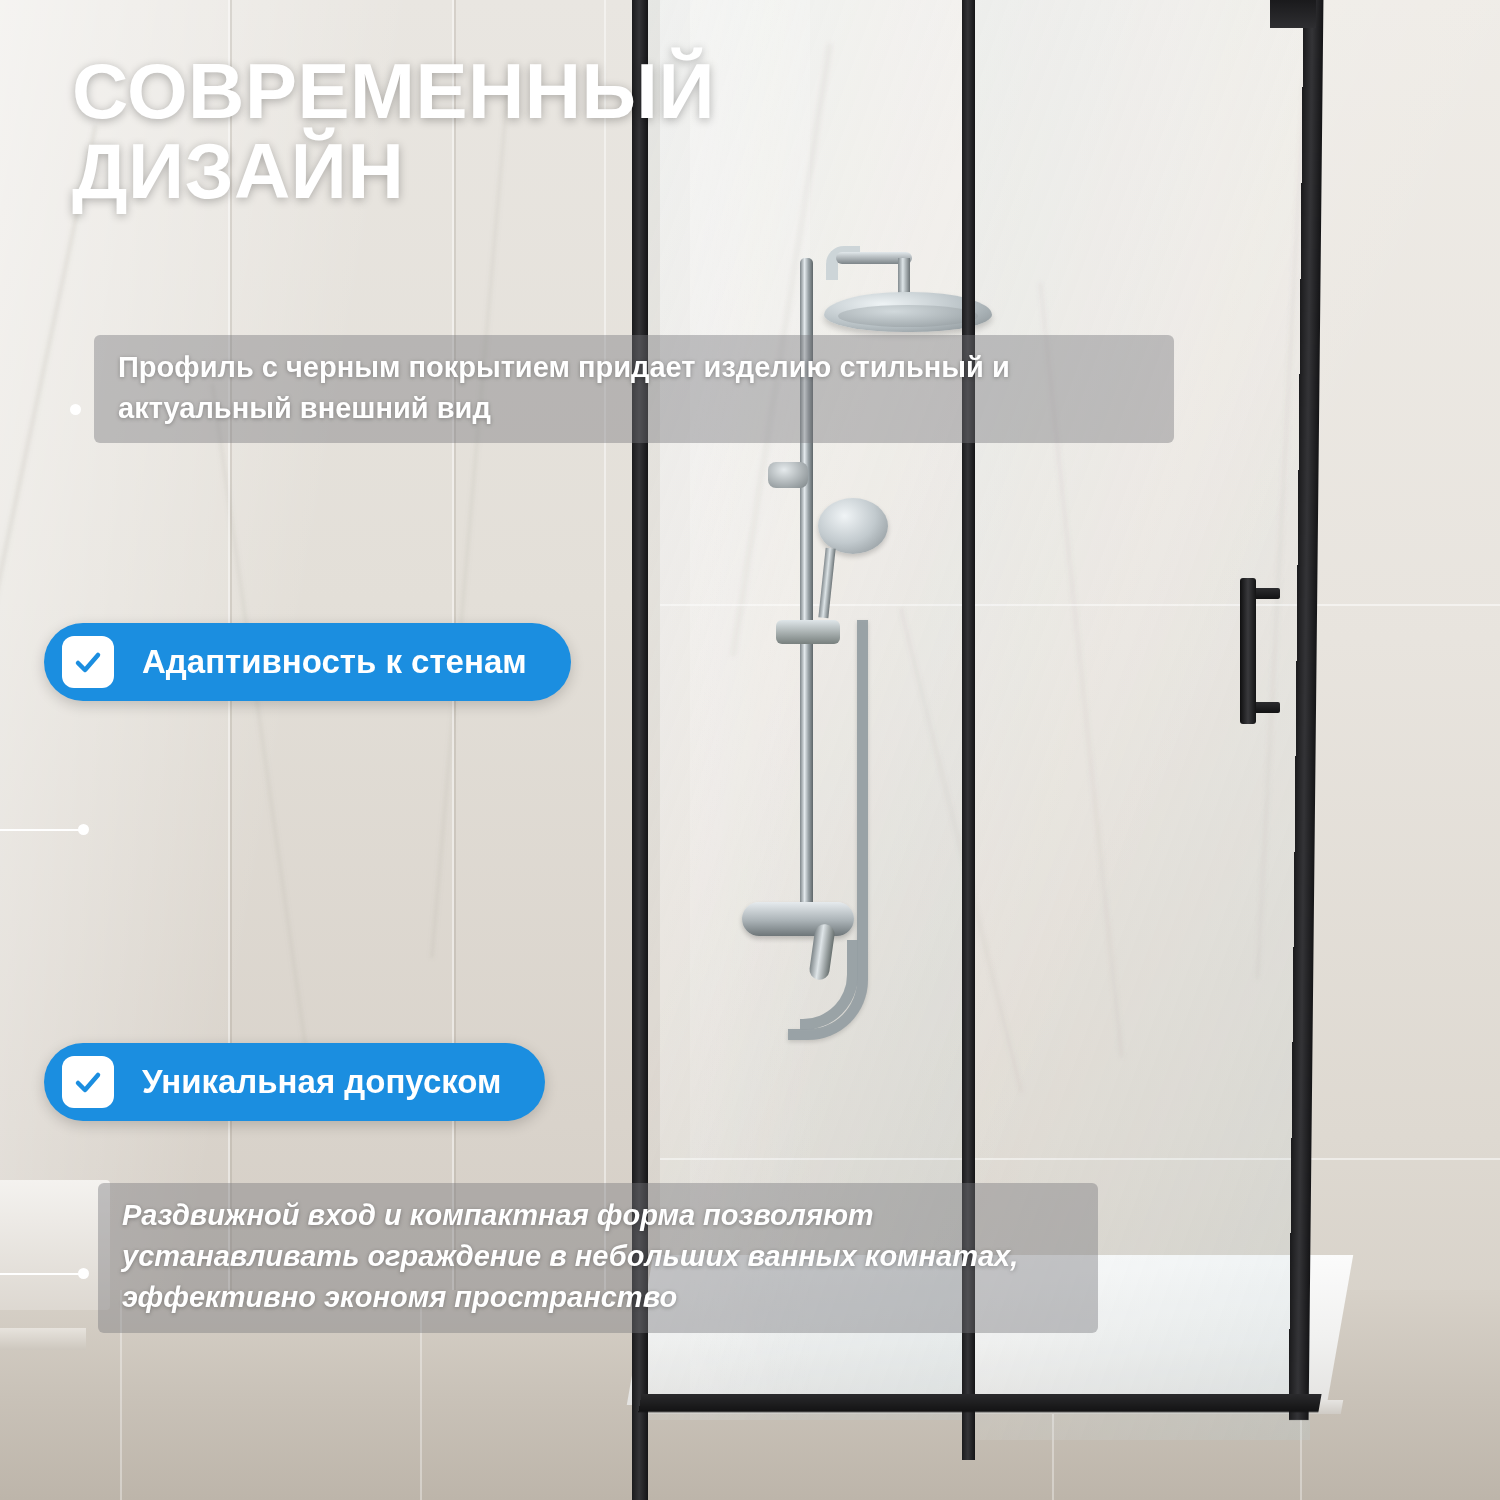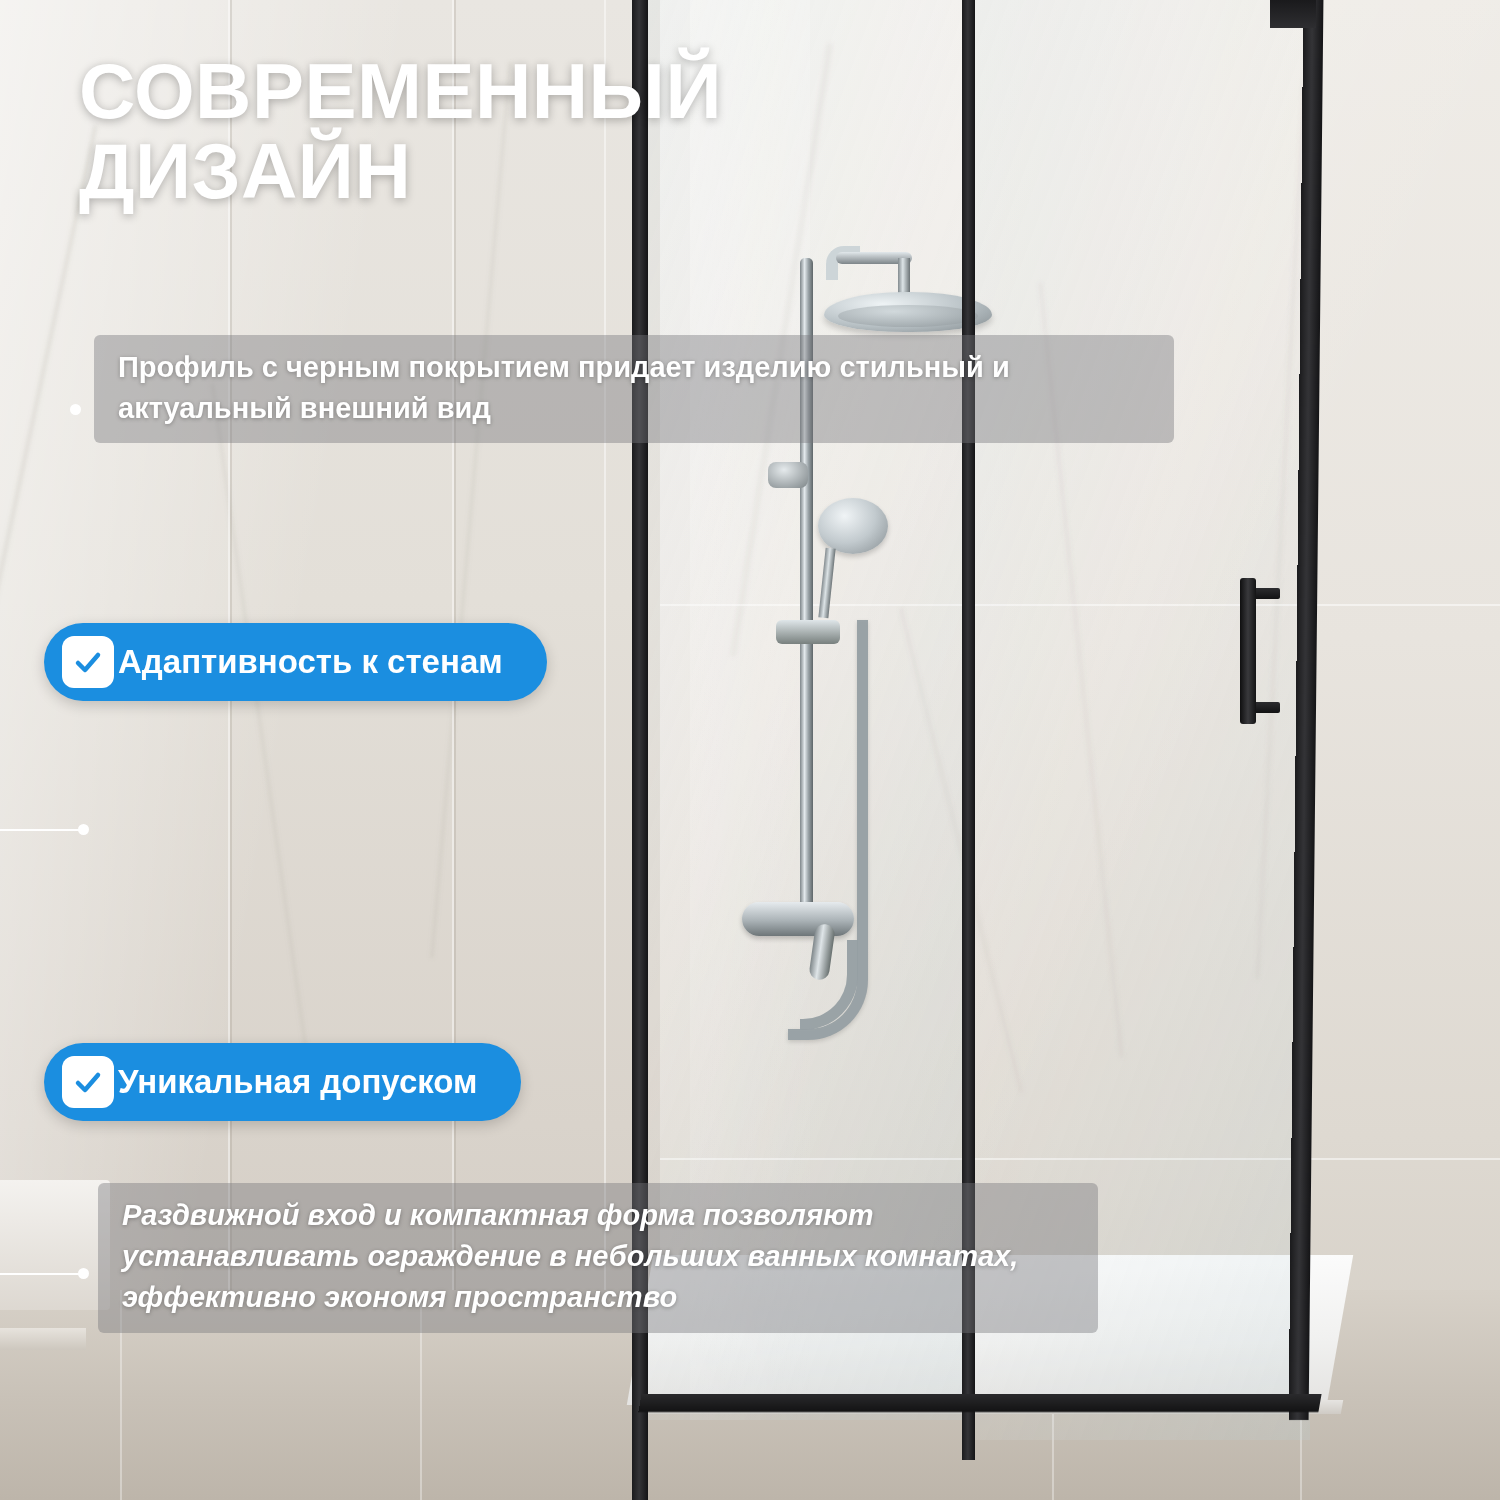--- a/index.html
+++ b/index.html
@@ -212,21 +212,20 @@
     background: linear-gradient(180deg,#e7e3dd,#cdc7be);
   }
 
   
   .headline {
     position: absolute; left: 72px; top: 52px; width: 900px;
     color: #ffffff;
     font-size: 78px; line-height: 1.02; font-weight: 700;
     letter-spacing: 0.5px;
     text-shadow: 0 2px 10px rgba(0,0,0,0.28);
-    margin-left: 7px;
   }
 
   .textblock {
     position: absolute;
     background: rgba(120,120,124,0.42);
     color: #ffffff;
     font-size: 29px;
     font-weight: 700;
     line-height: 1.42;
     padding: 12px 24px 14px 24px;
@@ -245,21 +244,21 @@
 
   .leader { position: absolute; height: 2px; background: #ffffff; }
   .leader-1 { left: 0px; top: 829px; width: 84px; }
   .leader-2 { left: 0px; top: 1273px; width: 84px; }
   .leader-dot { position: absolute; width: 11px; height: 11px; border-radius: 50%; background:#ffffff; }
   .ld-1 { left: 78px; top: 824px; }
   .ld-2 { left: 78px; top: 1268px; }
 
   .pill {
     position: absolute;
-    display: flex; align-items: center; gap: 4px;
+    display: flex; align-items: center; gap: 28px;
     background: #1b8ee0;
     border-radius: 40px;
     height: 78px;
     padding: 0 44px 0 18px;
     box-shadow: 0 4px 14px rgba(0,0,0,0.18);
   }
   .pill-1 { left: 44px; top: 623px; }
   .pill-2 { left: 44px; top: 1043px; }
   .pill-label {
     color: #ffffff; font-size: 33px; font-weight: 700; white-space: nowrap;

